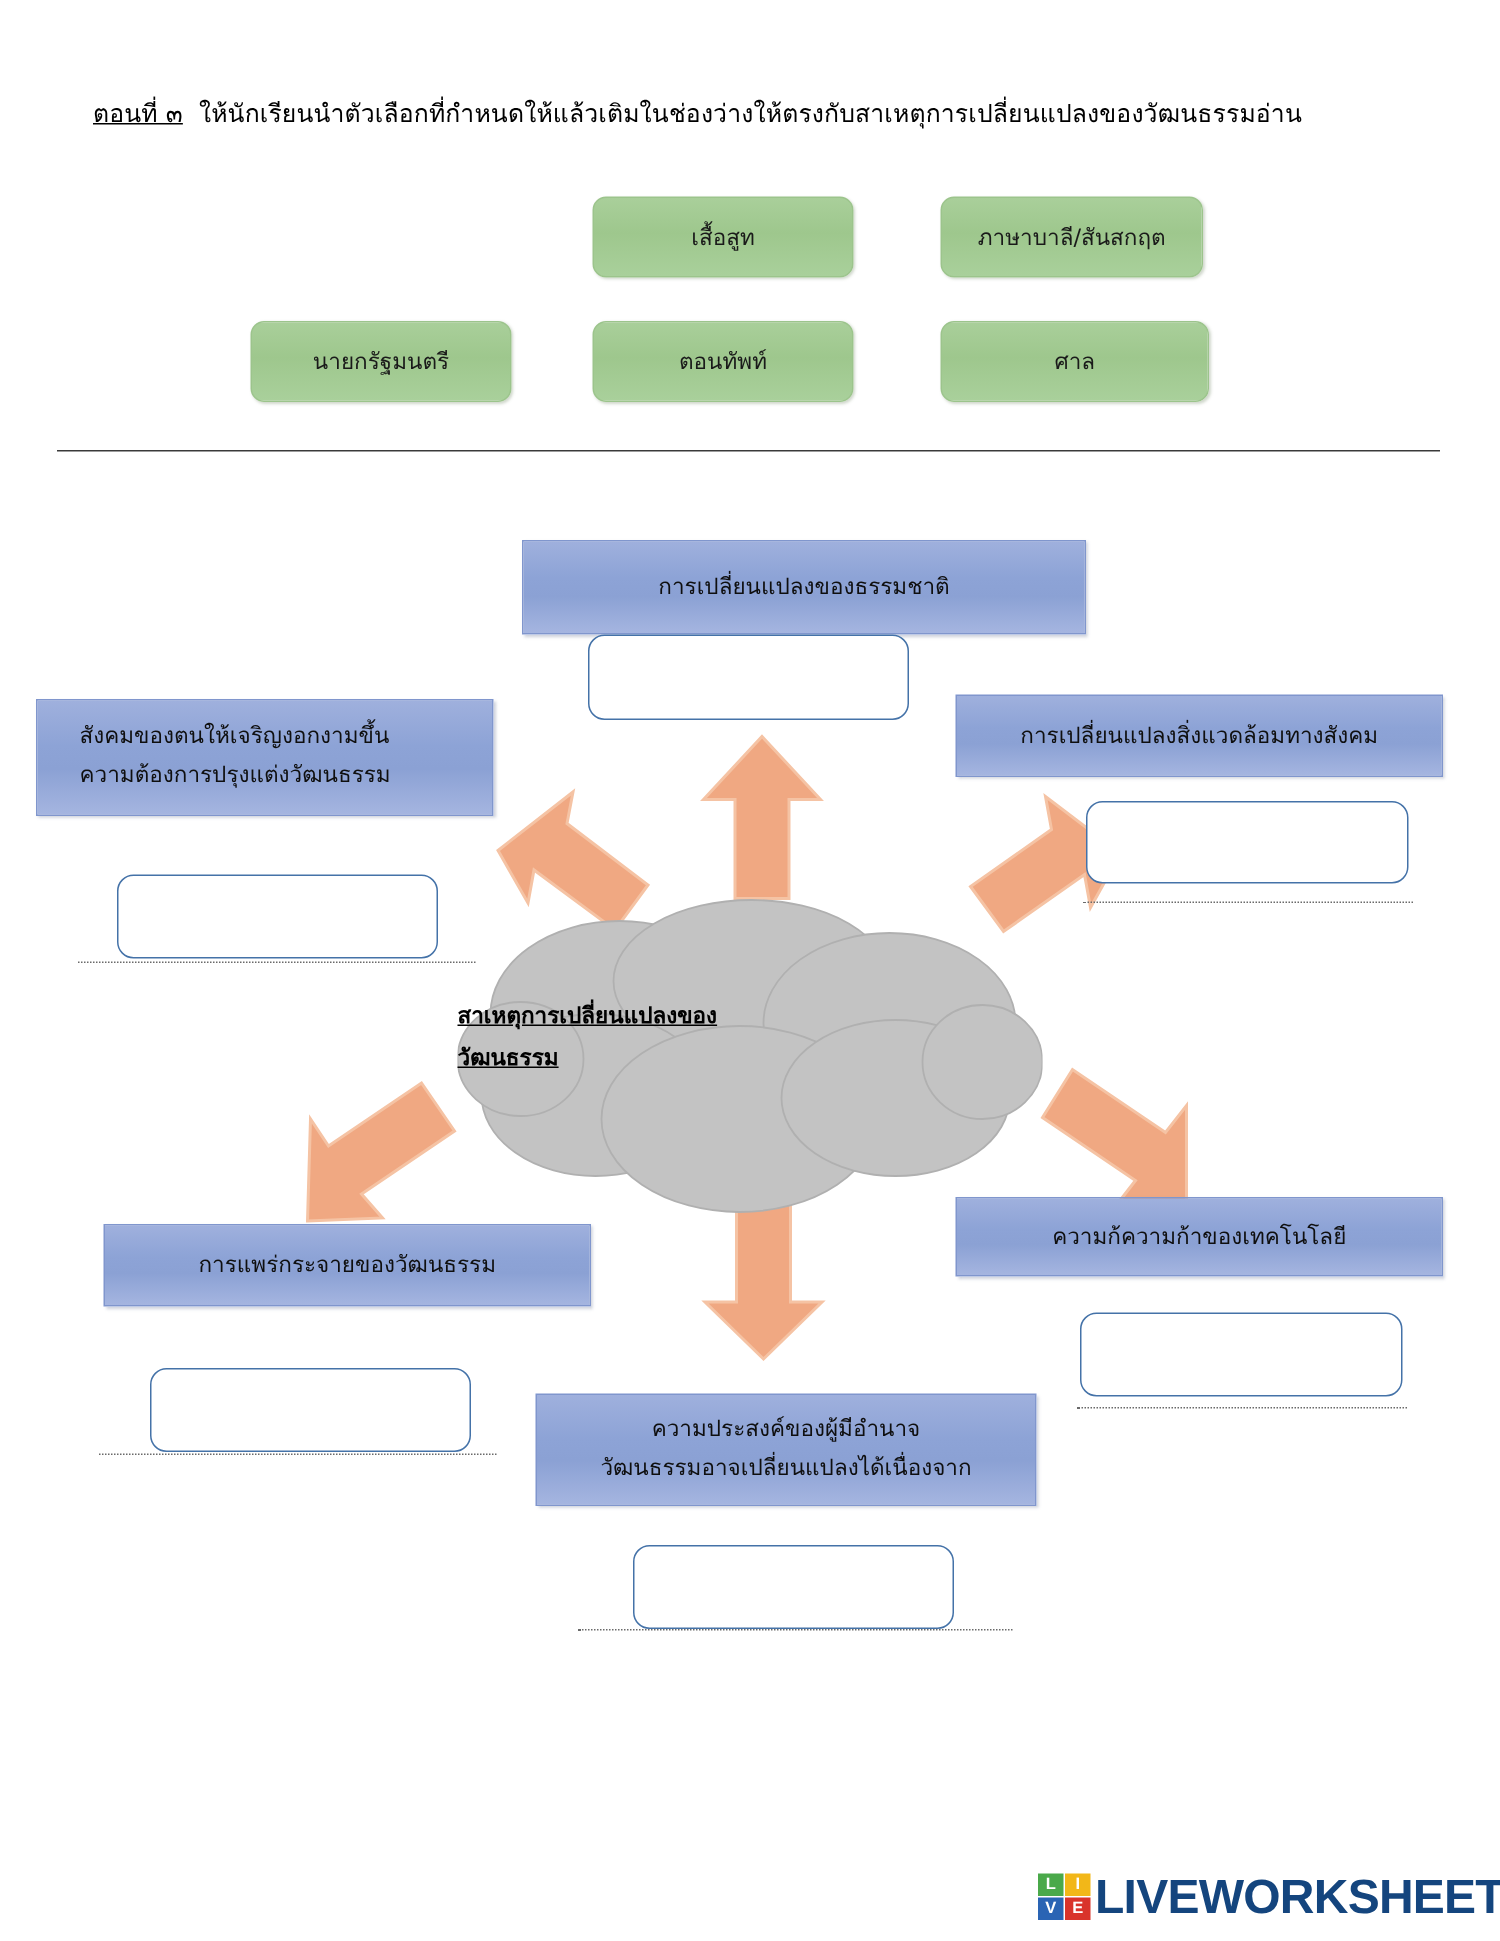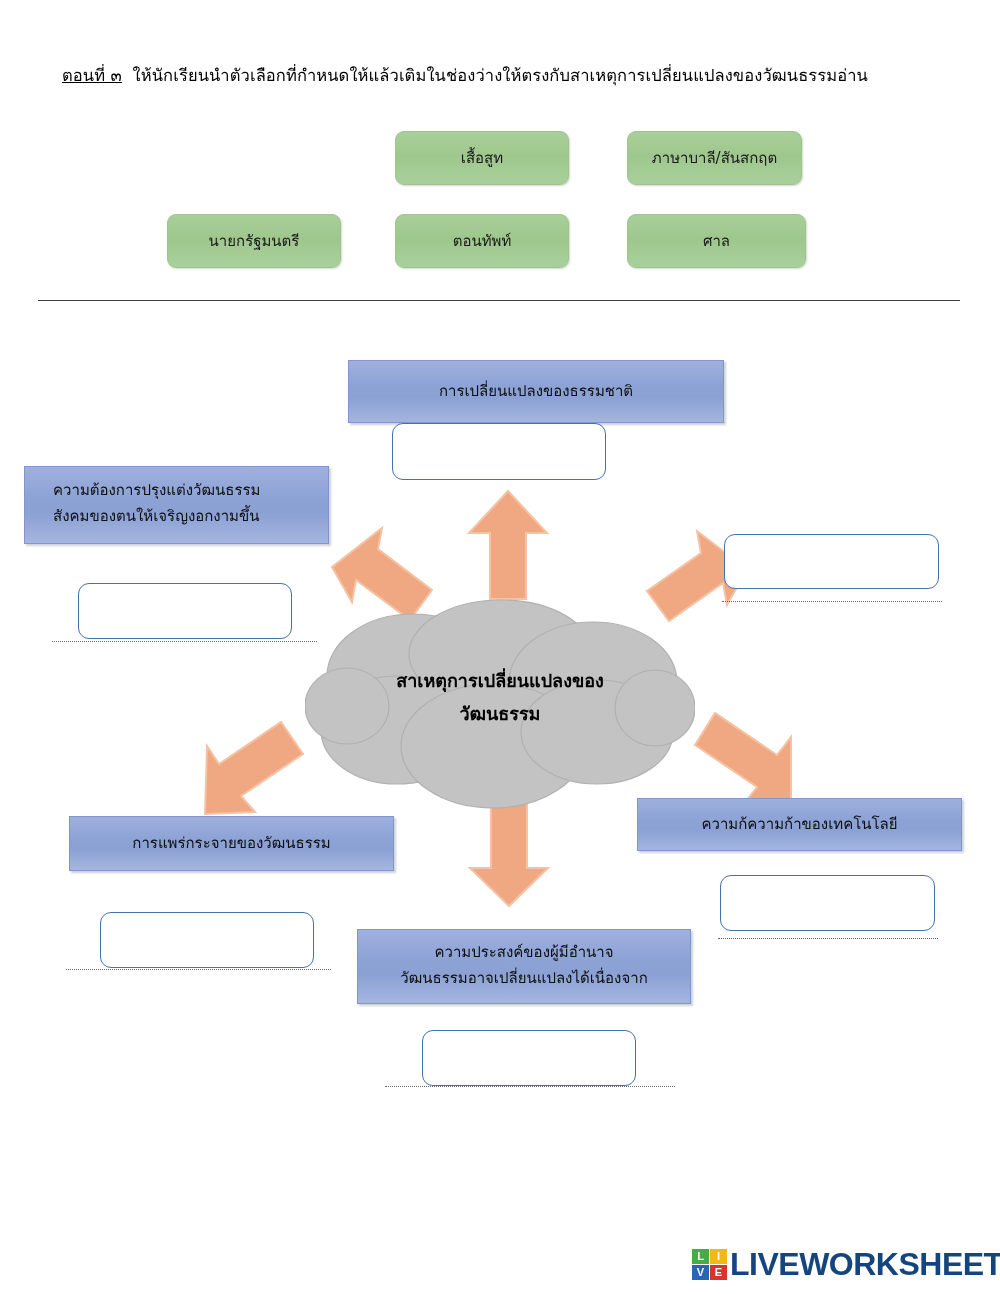--- a/index.html
+++ b/index.html
@@ -95,26 +95,27 @@
     left: 305px;
     top: 598px;
     width: 390px;
     height: 218px;
   }
   .cloud-text {
     position: absolute;
     left: 0;
     top: 66px;
     width: 390px;
-    text-align: center;
-    font-size: 18px;
+    text-align: left;
+    font-size: 15px;
     font-weight: bold;
     color: #000000;
     line-height: 1.85;
     z-index: 3;
+    text-decoration: underline;
   }
 
   
   .arrow {
     position: absolute;
   }
 
   
   .logo {
     position: absolute;
@@ -217,26 +218,29 @@
       <div>วัฒนธรรม</div>
     </div>
   </div>
 
   <div class="blue-box" style="left:348px; top:360px; width:376px; height:63px;">
     <span>การเปลี่ยนแปลงของธรรมชาติ</span>
   </div>
   <div class="ans-box" style="left:392px; top:423px; width:214px; height:57px;"></div>
 
   <div class="blue-box" style="left:24px; top:466px; width:305px; height:78px; display:block; padding-top:10px;">
+    <div style="text-align:left; padding-left:22px;">สังคมของตนให้เจริญงอกงามขึ้น</div>
     <div style="text-align:left; padding-left:22px;">ความต้องการปรุงแต่งวัฒนธรรม</div>
-    <div style="text-align:left; padding-left:22px;">สังคมของตนให้เจริญงอกงามขึ้น</div>
   </div>
   <div class="ans-box" style="left:78px; top:583px; width:214px; height:56px;"></div>
   <div class="dotline" style="left:52px; top:641px; width:265px;"></div>
 
+  <div class="blue-box" style="left:637px; top:463px; width:325px; height:55px;">
+    <span>การเปลี่ยนแปลงสิ่งแวดล้อมทางสังคม</span>
+  </div>
   <div class="ans-box" style="left:724px; top:534px; width:215px; height:55px;"></div>
   <div class="dotline" style="left:722px; top:601px; width:220px;"></div>
 
   <div class="blue-box" style="left:637px; top:798px; width:325px; height:53px;">
     <span>ความก้ความก้าของเทคโนโลยี</span>
   </div>
   <div class="ans-box" style="left:720px; top:875px; width:215px; height:56px;"></div>
   <div class="dotline" style="left:718px; top:938px; width:220px;"></div>
 
   <div class="blue-box" style="left:357px; top:929px; width:334px; height:75px; display:block; padding-top:9px;">

